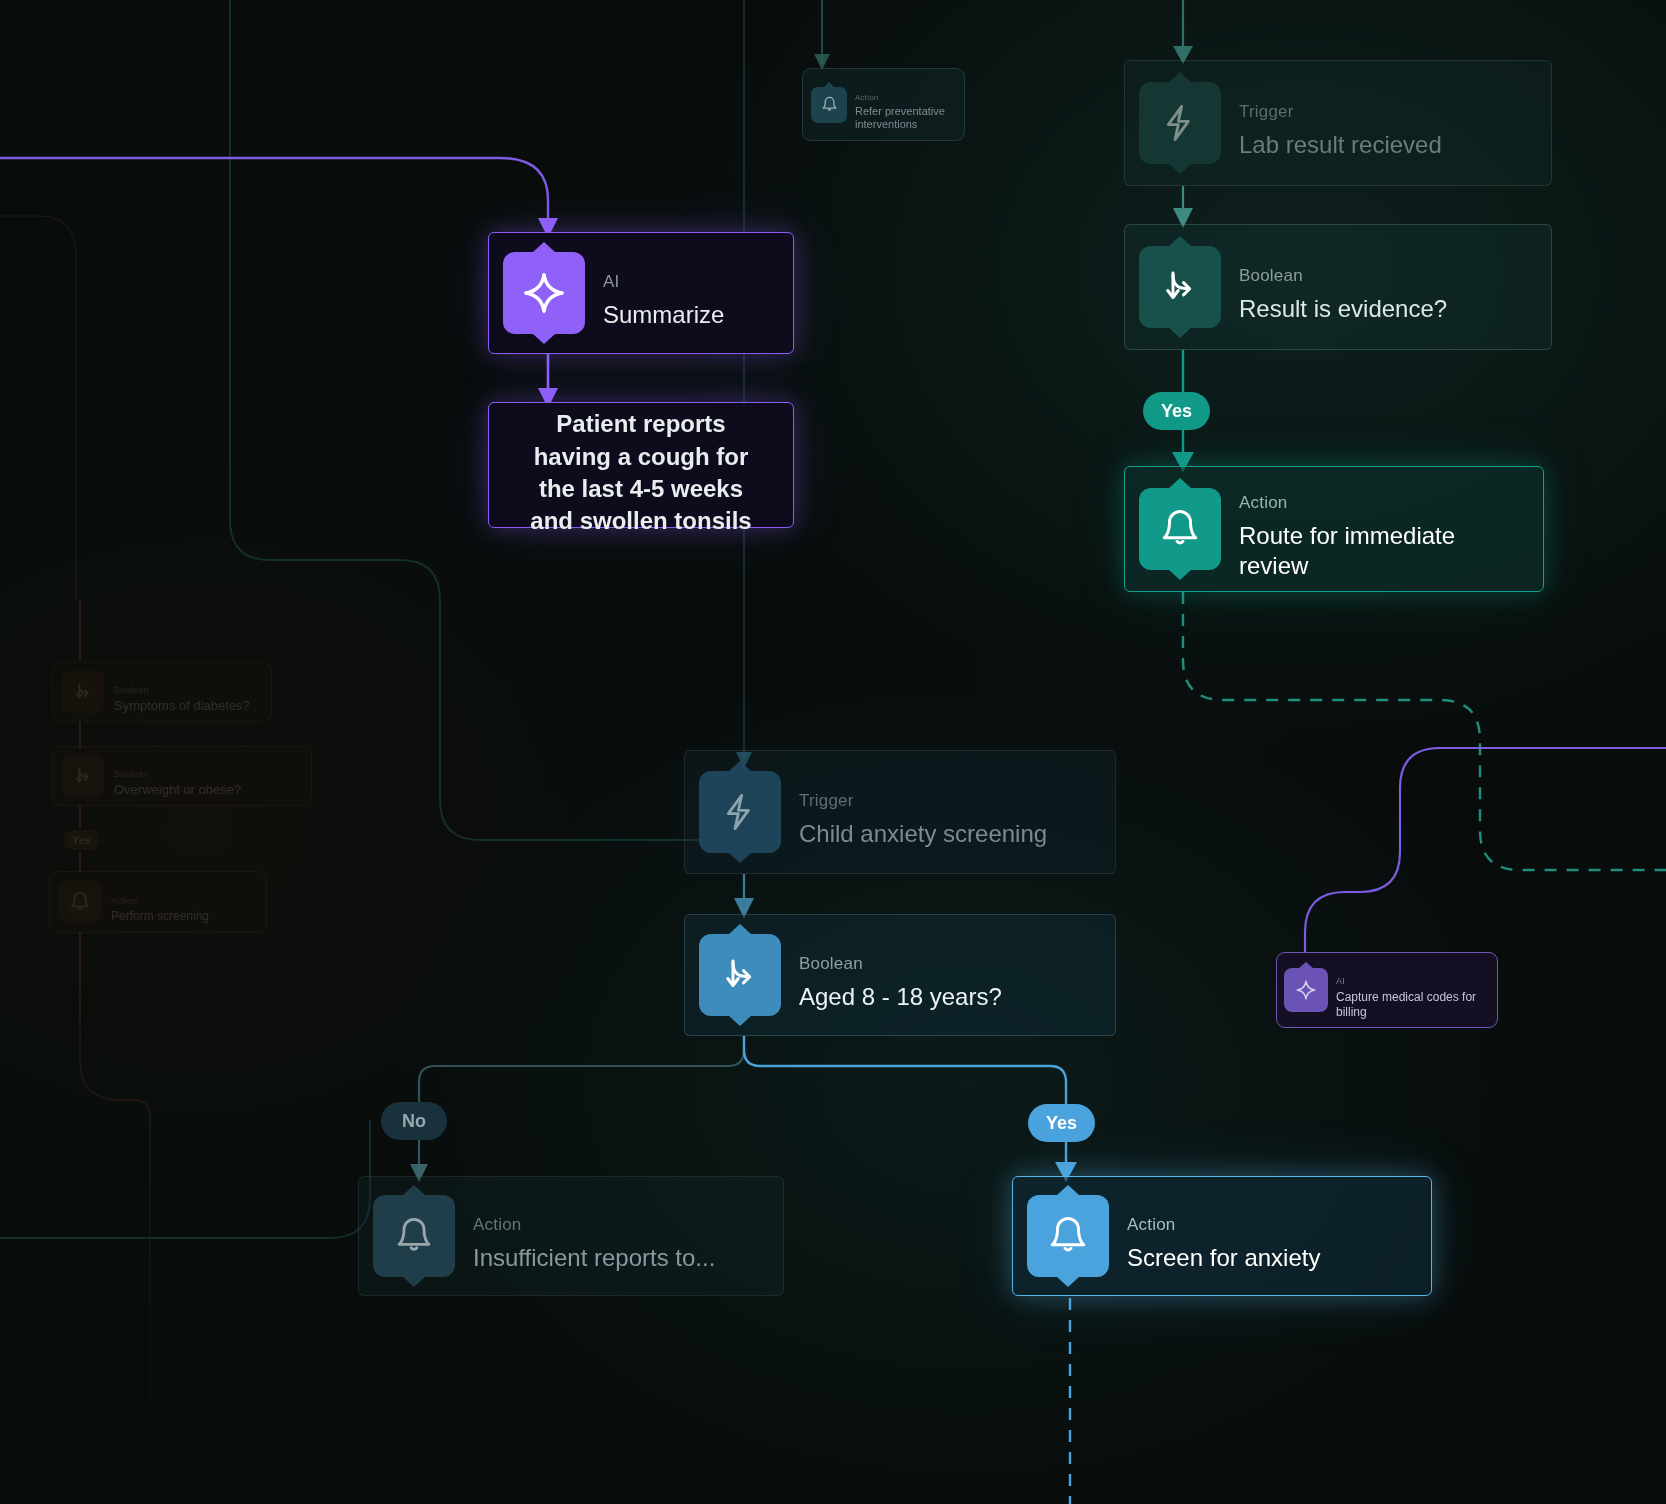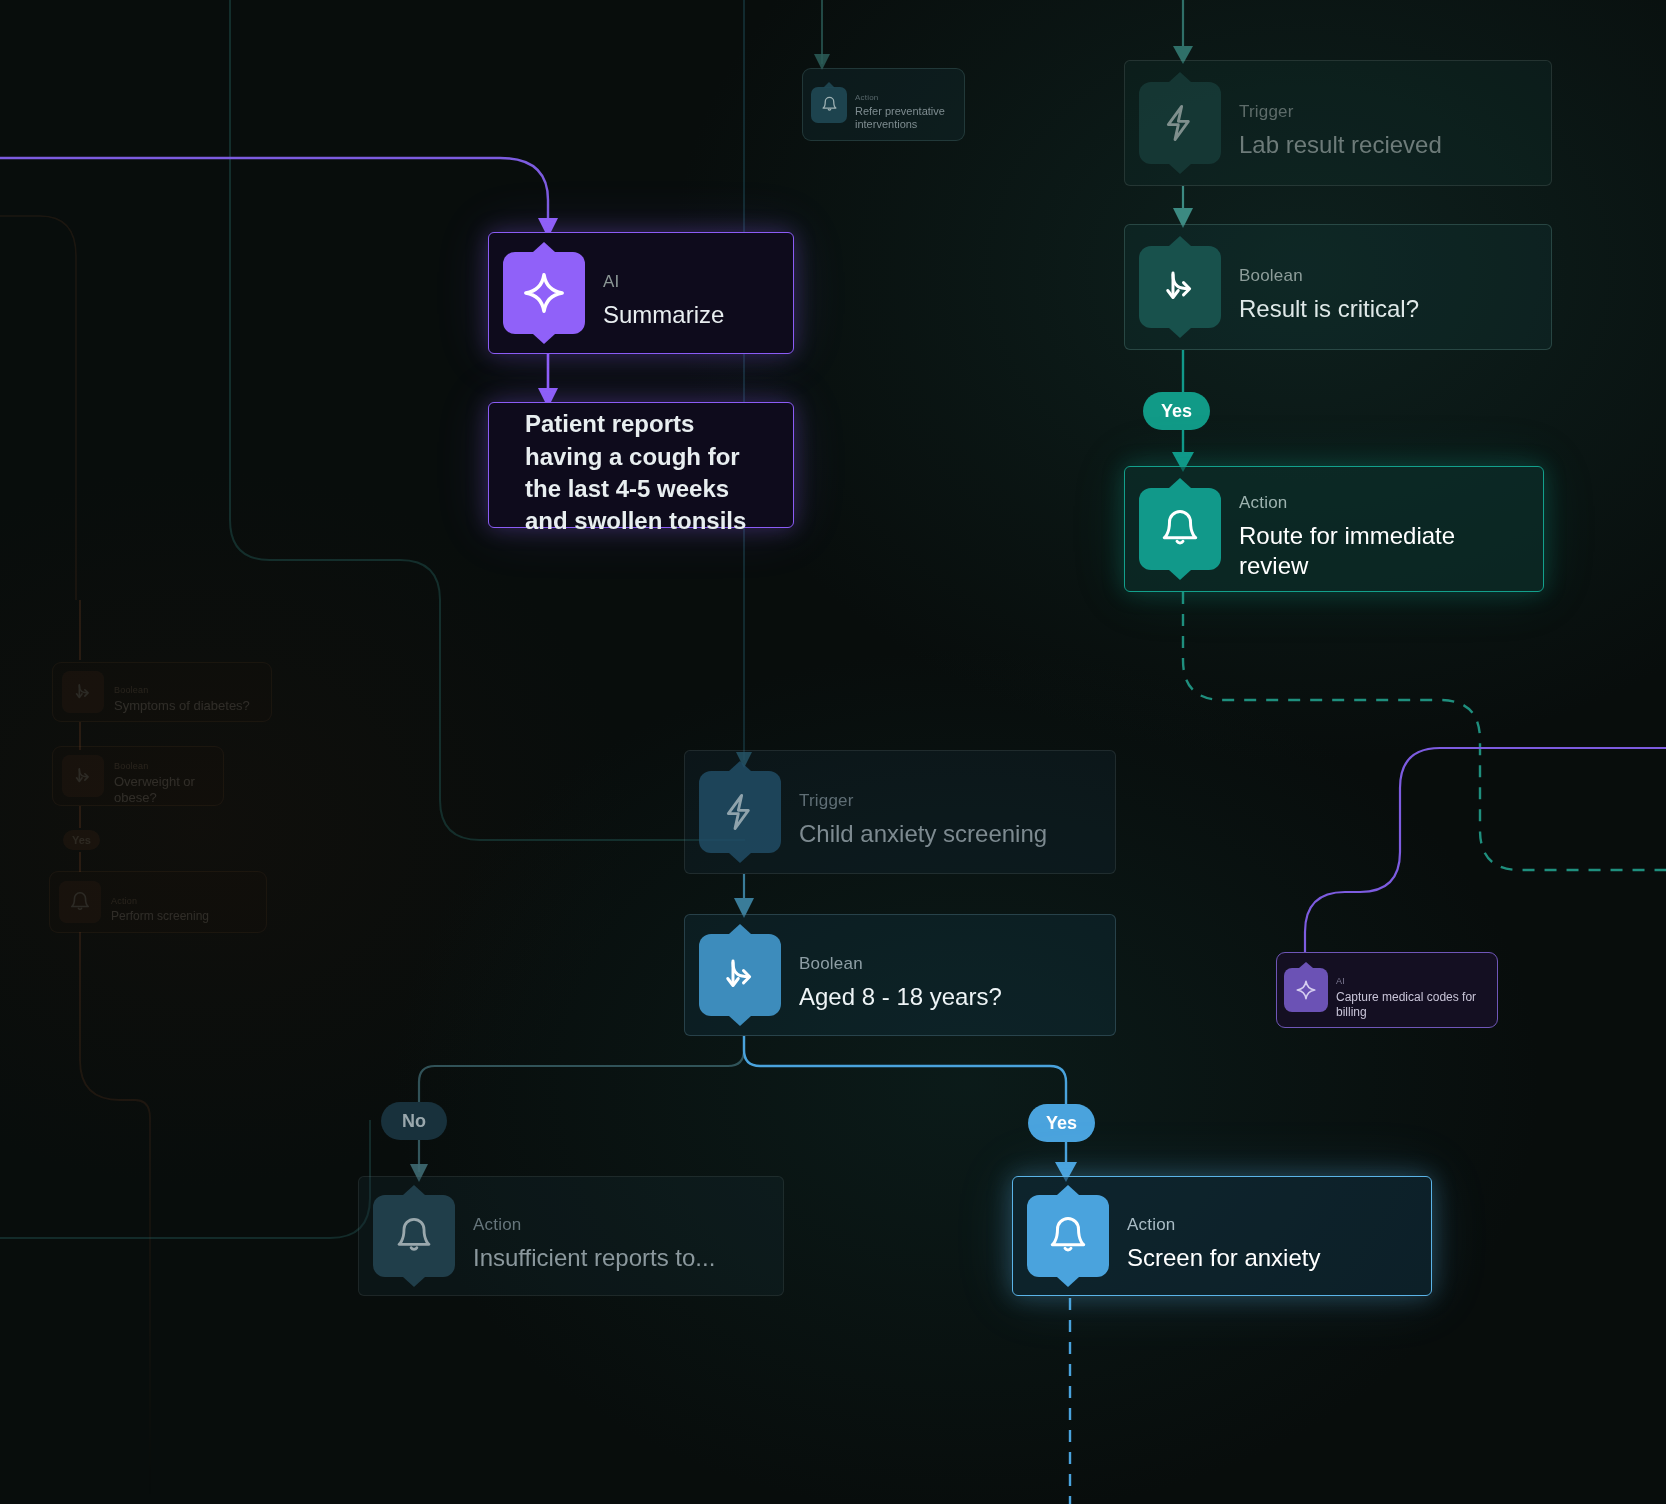--- a/index.html
+++ b/index.html
@@ -85,20 +85,21 @@
   .v-ai .icon { background:#9061f9; }
   .v-ai .nub-top, .v-ai .nub-bot { border-bottom:10px solid #9061f9; }
   .v-ai .nub-bot { border-bottom:none; border-top:10px solid #9061f9; }
 
   
   .v-note {
     background:#0e0b1c;
     border-color:#8b5cf6;
     box-shadow: 0 0 22px rgba(139,92,246,0.30), 0 0 55px rgba(139,92,246,0.14);
     padding:20px 36px;
+    text-align:center;
   }
   .v-note .title { font-size:24px; font-weight:700; line-height:1.35; }
 
   
   .v-teal-dim {
     background: rgba(22,58,54,0.20);
     border-color: rgba(255,255,255,0.10);
   }
   .v-teal-dim .icon { background: rgba(27,70,66,0.62); }
   .v-teal-dim .kind { color:#5d6b69; }
@@ -333,21 +334,21 @@
       <div class="nub-bot"></div>
       <svg width="42" height="42" viewBox="0 0 24 24" fill="none" stroke="#ffffff" stroke-width="1.7" stroke-linecap="round" stroke-linejoin="round">
         <path d="M8 4 v13"></path>
           <path d="M5 14 l3 4 3-4"></path>
         <path d="M8 5 c0 7 4 8 9 8"></path>
           <path d="M14 9.5 l3.5 3.5 -3.5 3.5"></path>
       </svg>
     </div>
     <div class="txt">
       <div class="kind">Boolean</div>
-      <div class="title">Result is critical?</div>
+      <div class="title">Result is evidence?</div>
     </div>
   </div>
 
   <div class="pill pill-teal" style="left:1143px; top:392px;">
     <span>Yes</span>
   </div>
 
   <div class="node big v-teal-on" style="left:1124px; top:466px; width:420px; height:126px;">
     <div class="icon">
       <div class="nub-top"></div>
@@ -475,21 +476,21 @@
           <path d="M8 5 c0 7 4 8 9 8"></path>
             <path d="M14 9.5 l3.5 3.5 -3.5 3.5"></path>
         </svg>
       </div>
       <div class="txt">
         <div class="kind" style="font-size:9px;margin-bottom:2px;">Boolean</div>
         <div class="title" style="font-size:13px;">Symptoms of diabetes?</div>
       </div>
     </div>
 
-    <div class="node v-org" style="left:52px; top:746px; width:172px; height:60px; padding:9px; gap:10px; border-radius:9px;">
+    <div class="node v-org" style="left:52px; top:746px; width:260px; height:60px; padding:9px; gap:10px; border-radius:9px;">
       <div class="icon" style="width:42px;height:42px;border-radius:8px;">
         <svg width="22" height="22" viewBox="0 0 24 24" fill="none" stroke="#cbb6a4" stroke-width="1.7" stroke-linecap="round" stroke-linejoin="round">
           <path d="M8 4 v13"></path>
             <path d="M5 14 l3 4 3-4"></path>
           <path d="M8 5 c0 7 4 8 9 8"></path>
             <path d="M14 9.5 l3.5 3.5 -3.5 3.5"></path>
         </svg>
       </div>
       <div class="txt">
         <div class="kind" style="font-size:9px;margin-bottom:2px;">Boolean</div>

